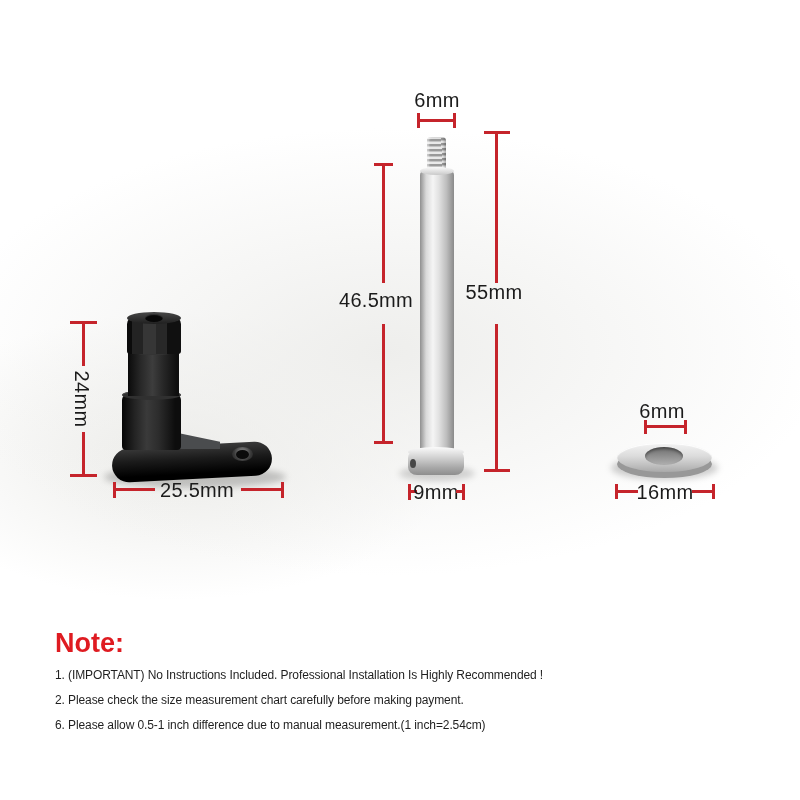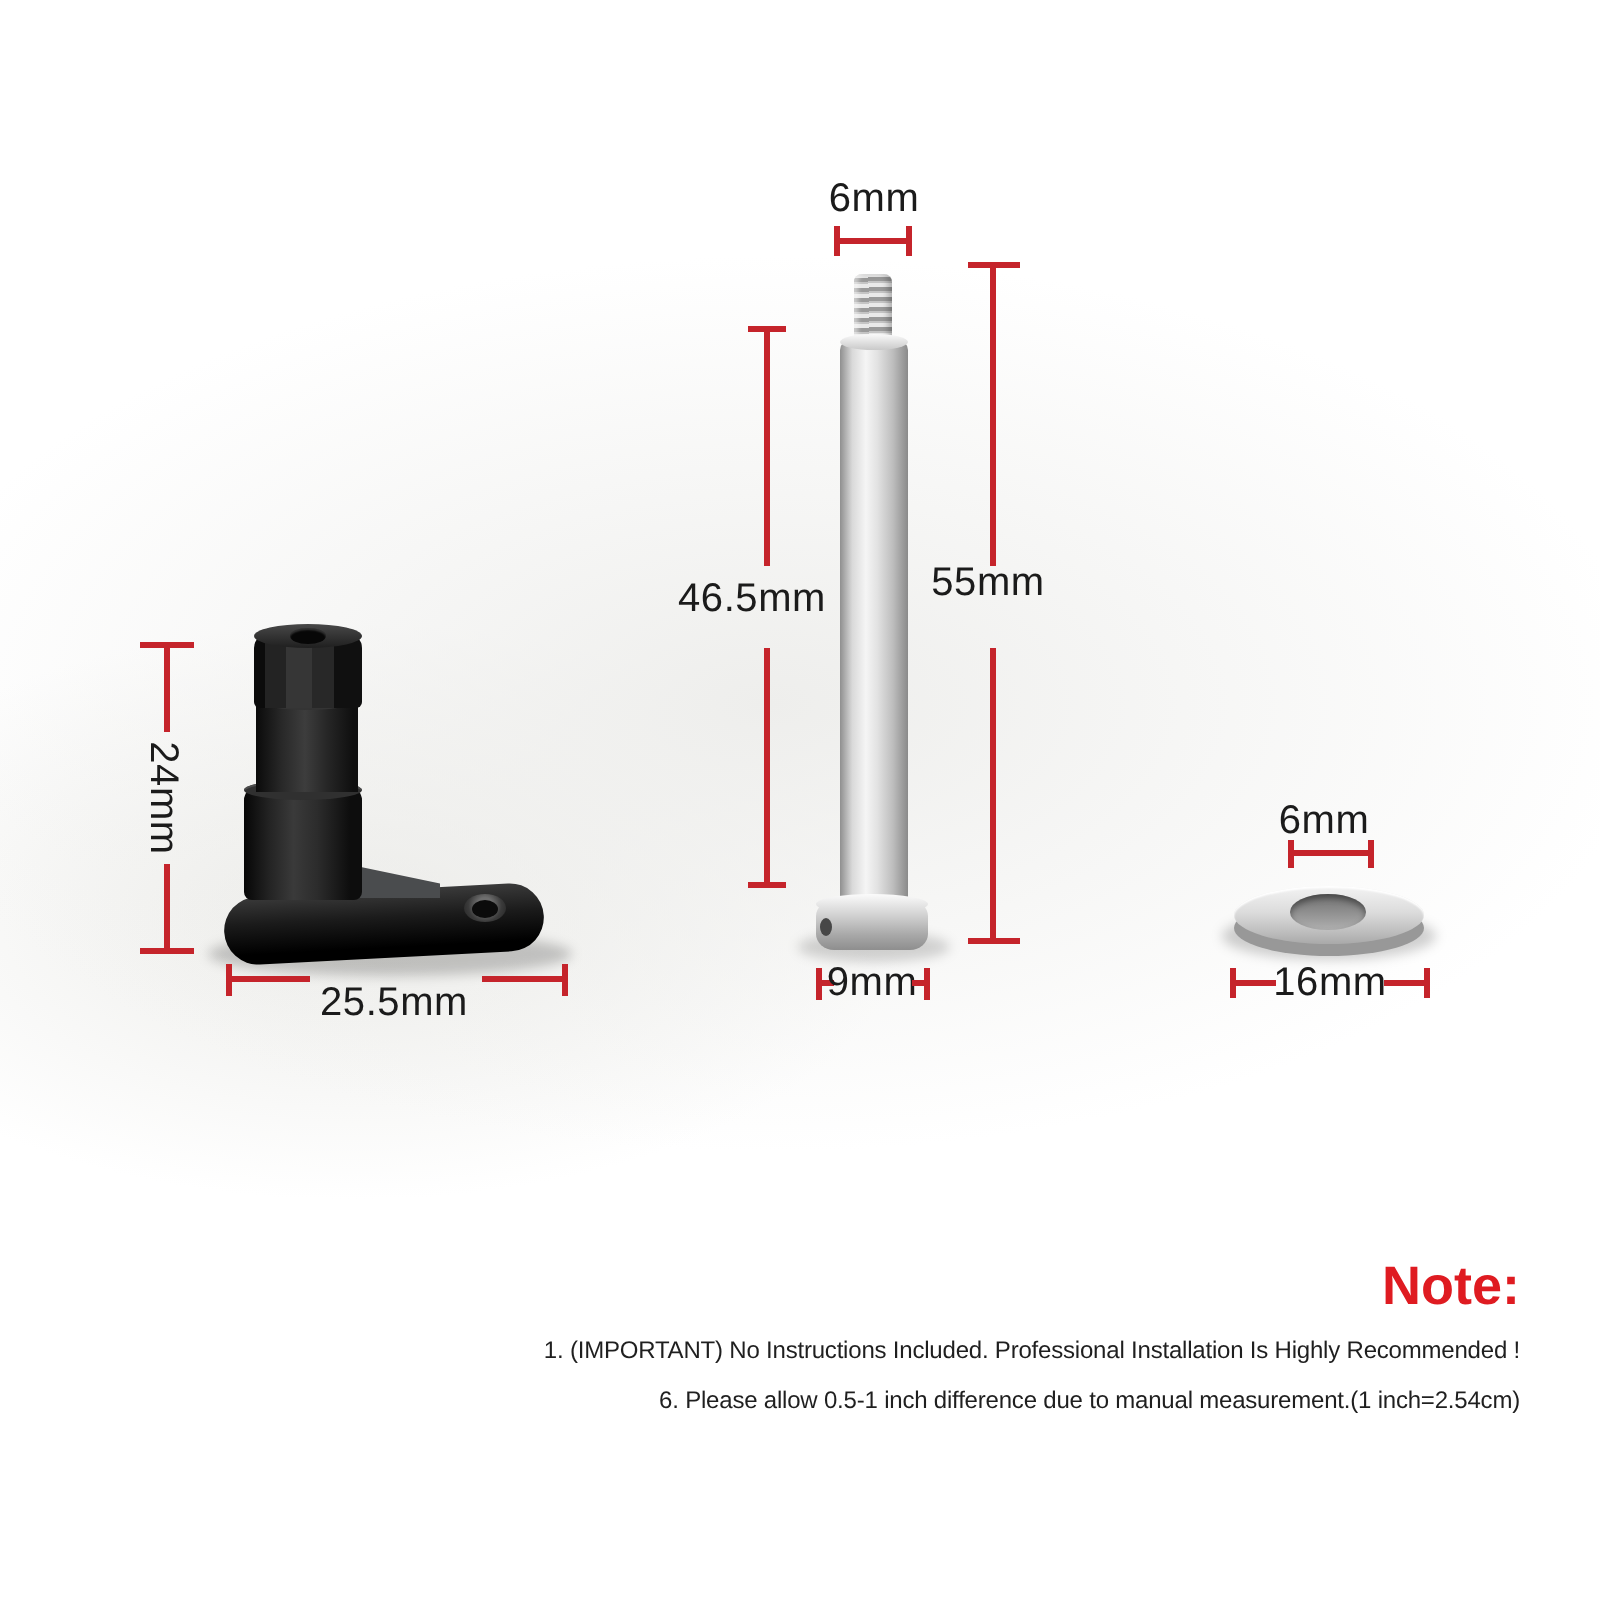--- a/index.html
+++ b/index.html
@@ -15,21 +15,21 @@
   
   .rl{position:absolute;background:#c5242b;display:block;}
   .dim-label{
     position:absolute;transform:translate(-50%,-50%);
     font-size:20px;color:#1b1b1b;white-space:nowrap;letter-spacing:.3px;
   }
   .dim-label.rot90{transform:translate(-50%,-50%) rotate(90deg);}
   
   .shadow{position:absolute;border-radius:50%;filter:blur(3px);}
   
-  .note{position:absolute;left:55px;top:628px;width:705px;text-align:right;}
+  .note{position:absolute;left:55px;top:628px;width:705px;}
   .note-title{font-size:27px;font-weight:bold;color:#df1b21;line-height:30px;margin-bottom:5px;}
   .note-item{font-size:12px;color:#1f1f1f;line-height:25px;white-space:pre-line;letter-spacing:-0.1px;}
 </style>
 </head>
 <body>
 
 <div class="stage">
 
   <div>
     <div class="shadow" style="left:104px;top:466px;width:182px;height:22px;background:rgba(0,0,0,0.20);"></div>
@@ -56,21 +56,21 @@
     <i class="rl" style="left:70px;top:321px;width:27px;height:3px;"></i>
     <i class="rl" style="left:82px;top:321px;width:3px;height:45px;"></i>
     <i class="rl" style="left:82px;top:432px;width:3px;height:45px;"></i>
     <i class="rl" style="left:70px;top:474px;width:27px;height:3px;"></i>
     <span class="dim-label rot90" style="left:81px;top:399px;">24mm</span>
   </div>
 
   <div>
     <i class="rl" style="left:113px;top:482px;width:3px;height:16px;"></i>
     <i class="rl" style="left:113px;top:488px;width:42px;height:3px;"></i>
-    <span class="dim-label" style="left:197px;top:502px;">25.5mm</span>
+    <span class="dim-label" style="left:197px;top:490px;">25.5mm</span>
     <i class="rl" style="left:241px;top:488px;width:42px;height:3px;"></i>
     <i class="rl" style="left:281px;top:482px;width:3px;height:16px;"></i>
   </div>
 
   <div>
     <div class="shadow" style="left:399px;top:466px;width:76px;height:15px;background:rgba(0,0,0,0.16);"></div>
 
     <div class="abs" style="left:427px;top:137px;width:19px;height:36px;border-radius:4px 4px 0 0;background:repeating-linear-gradient(178deg,#e9e9e9 0 2px,#9a9a9a 2px 4px,#c4c4c4 4px 5px);box-shadow:inset 2px 0 2px rgba(255,255,255,0.5), inset -2px 0 3px rgba(0,0,0,0.25);"></div>
 
     <div class="abs" style="left:420px;top:170px;width:34px;height:282px;border-radius:5px 5px 2px 2px;background:linear-gradient(90deg,#8f8f8f 0%,#d9d9d9 18%,#f5f5f5 38%,#e2e2e2 55%,#bdbdbd 78%,#8a8a8a 100%);"></div>
@@ -130,16 +130,17 @@
     <i class="rl" style="left:615px;top:484px;width:3px;height:15px;"></i>
     <i class="rl" style="left:615px;top:490px;width:23px;height:3px;"></i>
     <span class="dim-label" style="left:665px;top:492px;">16mm</span>
     <i class="rl" style="left:692px;top:490px;width:23px;height:3px;"></i>
     <i class="rl" style="left:712px;top:484px;width:3px;height:15px;"></i>
   </div>
 
   <div class="note">
     <div class="note-title">Note:</div>
     <div class="note-item">1. (IMPORTANT) No Instructions Included. Professional Installation Is Highly Recommended !</div>
+    <div class="note-item">2. Please check the size measurement chart carefully before making payment.</div>
     <div class="note-item">6. Please allow 0.5-1 inch difference due to manual measurement.(1 inch=2.54cm)</div>
   </div>
 
 </div>
 
 </body></html>

